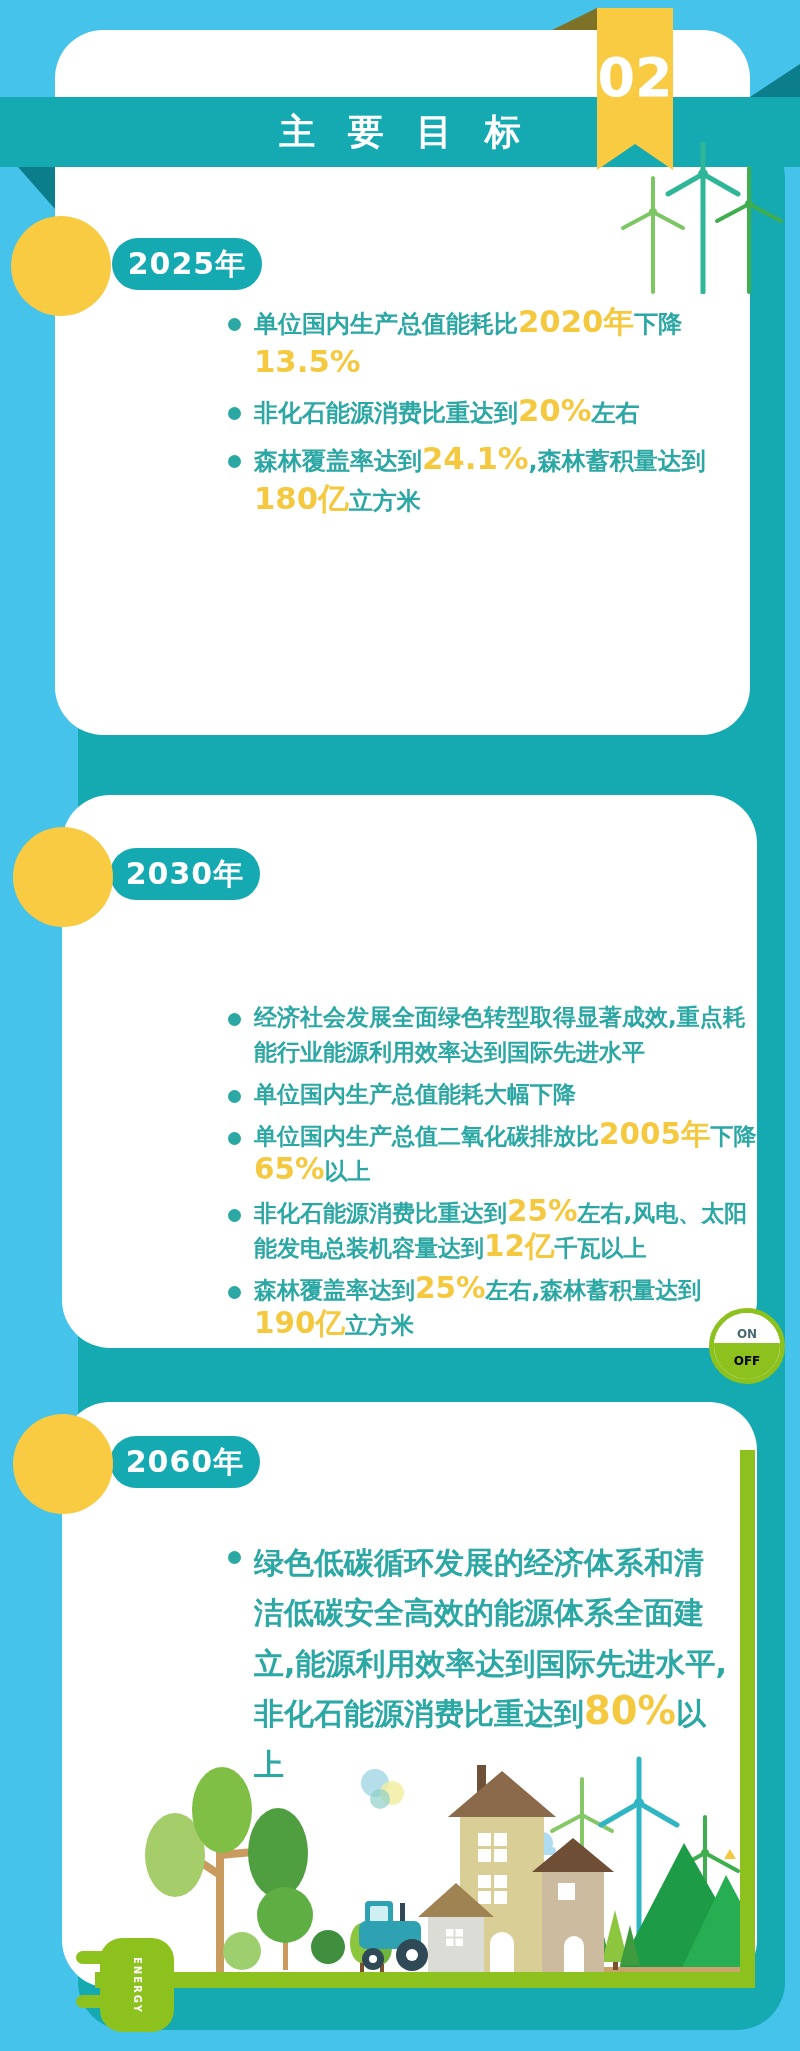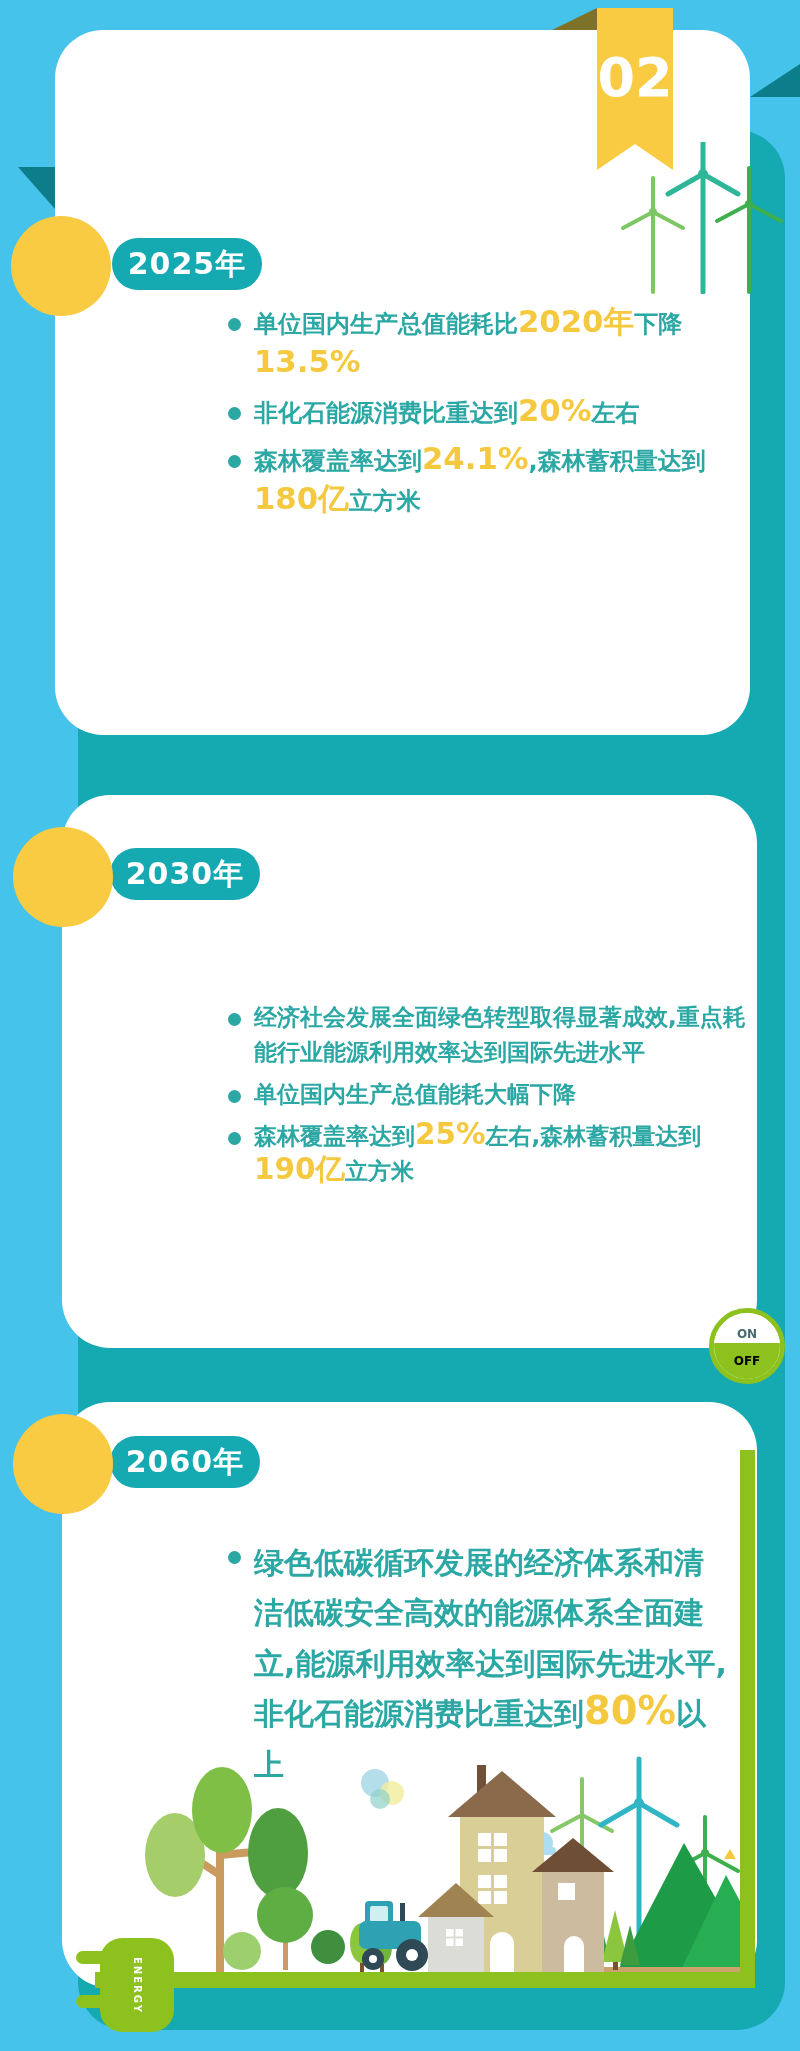--- a/index.html
+++ b/index.html
@@ -72,20 +72,23 @@
 <div class="stage">
 
   <div class="back-card"></div>
 
   <div class="card" id="card1"></div>
   <div class="card" id="card2"></div>
   <div class="card" id="card3"></div>
 
   <div class="fold-left"></div>
   <div class="fold-right"></div>
+  <div class="banner">
+    <span class="banner-title">主 要 目 标</span>
+  </div>
   <div class="ribbon-fold"></div>
   <div class="ribbon">
     <div class="ribbon-number">02</div>
   </div>
 
   <svg class="turbines-deco" width="170" height="152" viewBox="0 0 170 152">
     <g stroke="#7CC663" stroke-width="4" stroke-linecap="round">
       <line x1="38" y1="70" x2="38" y2="150"></line>
       <line x1="38" y1="70" x2="38" y2="36"></line>
       <line x1="38" y1="70" x2="68" y2="86"></line>
@@ -128,20 +131,28 @@
   <div class="year-circle" id="circle2"></div>
   <div class="year-pill" id="pill2">2030年</div>
   <ul class="bullets" id="bullets2">
       <li>
         <span class="dot"></span>
         <p><span>经济社会发展全面绿色转型取得显著成效,重点耗能行业能源利用效率达到国际先进水平</span></p>
       </li>
       <li>
         <span class="dot"></span>
         <p><span>单位国内生产总值能耗大幅下降</span></p>
+      </li>
+      <li>
+        <span class="dot"></span>
+        <p><span>单位国内生产总值二氧化碳排放比</span><span class="hl">2005年</span><span>下降</span><span class="hl">65%</span><span>以上</span></p>
+      </li>
+      <li>
+        <span class="dot"></span>
+        <p><span>非化石能源消费比重达到</span><span class="hl">25%</span><span>左右,风电、太阳能发电总装机容量达到</span><span class="hl">12亿</span><span>千瓦以上</span></p>
       </li>
       <li>
         <span class="dot"></span>
         <p><span>森林覆盖率达到</span><span class="hl">25%</span><span>左右,森林蓄积量达到</span><span class="hl">190亿</span><span>立方米</span></p>
       </li>
     </ul>
 
   <div class="year-circle" id="circle3"></div>
   <div class="year-pill" id="pill3">2060年</div>
   <ul class="bullets" id="bullets3">

